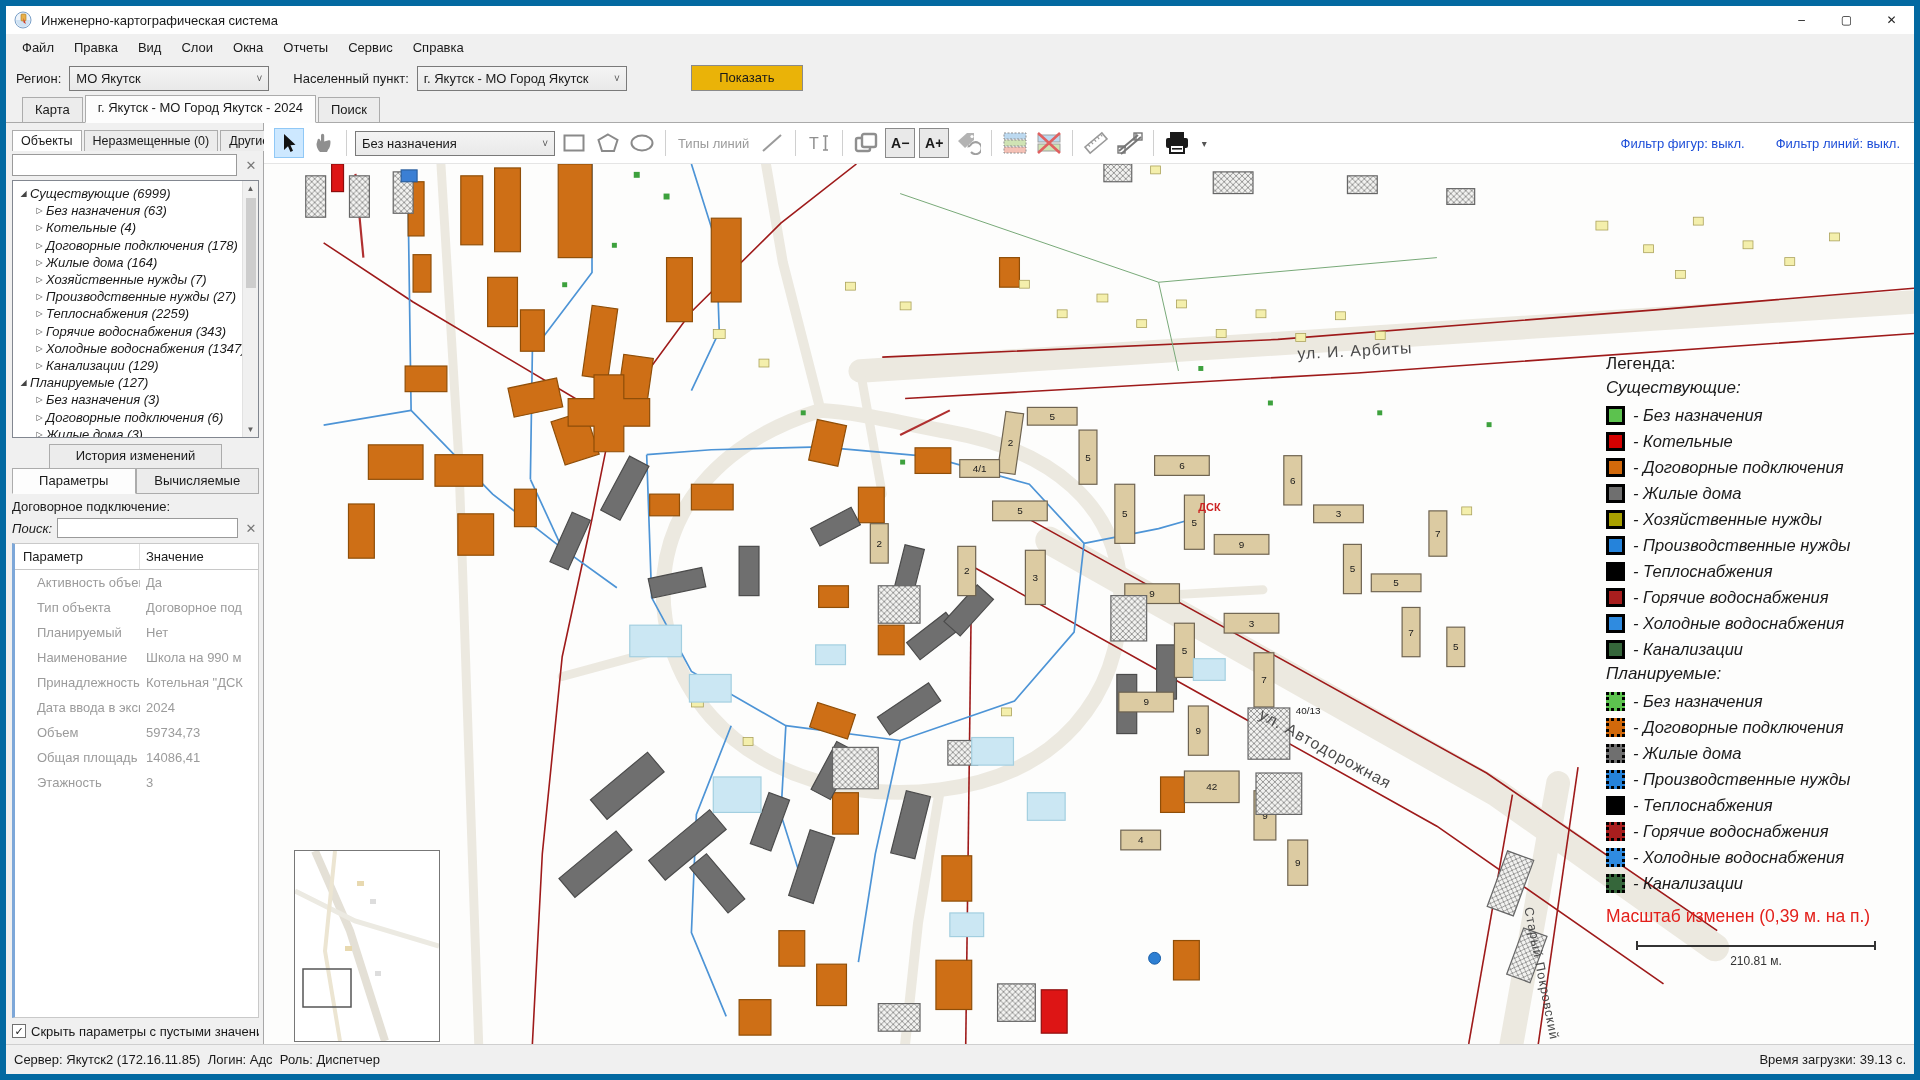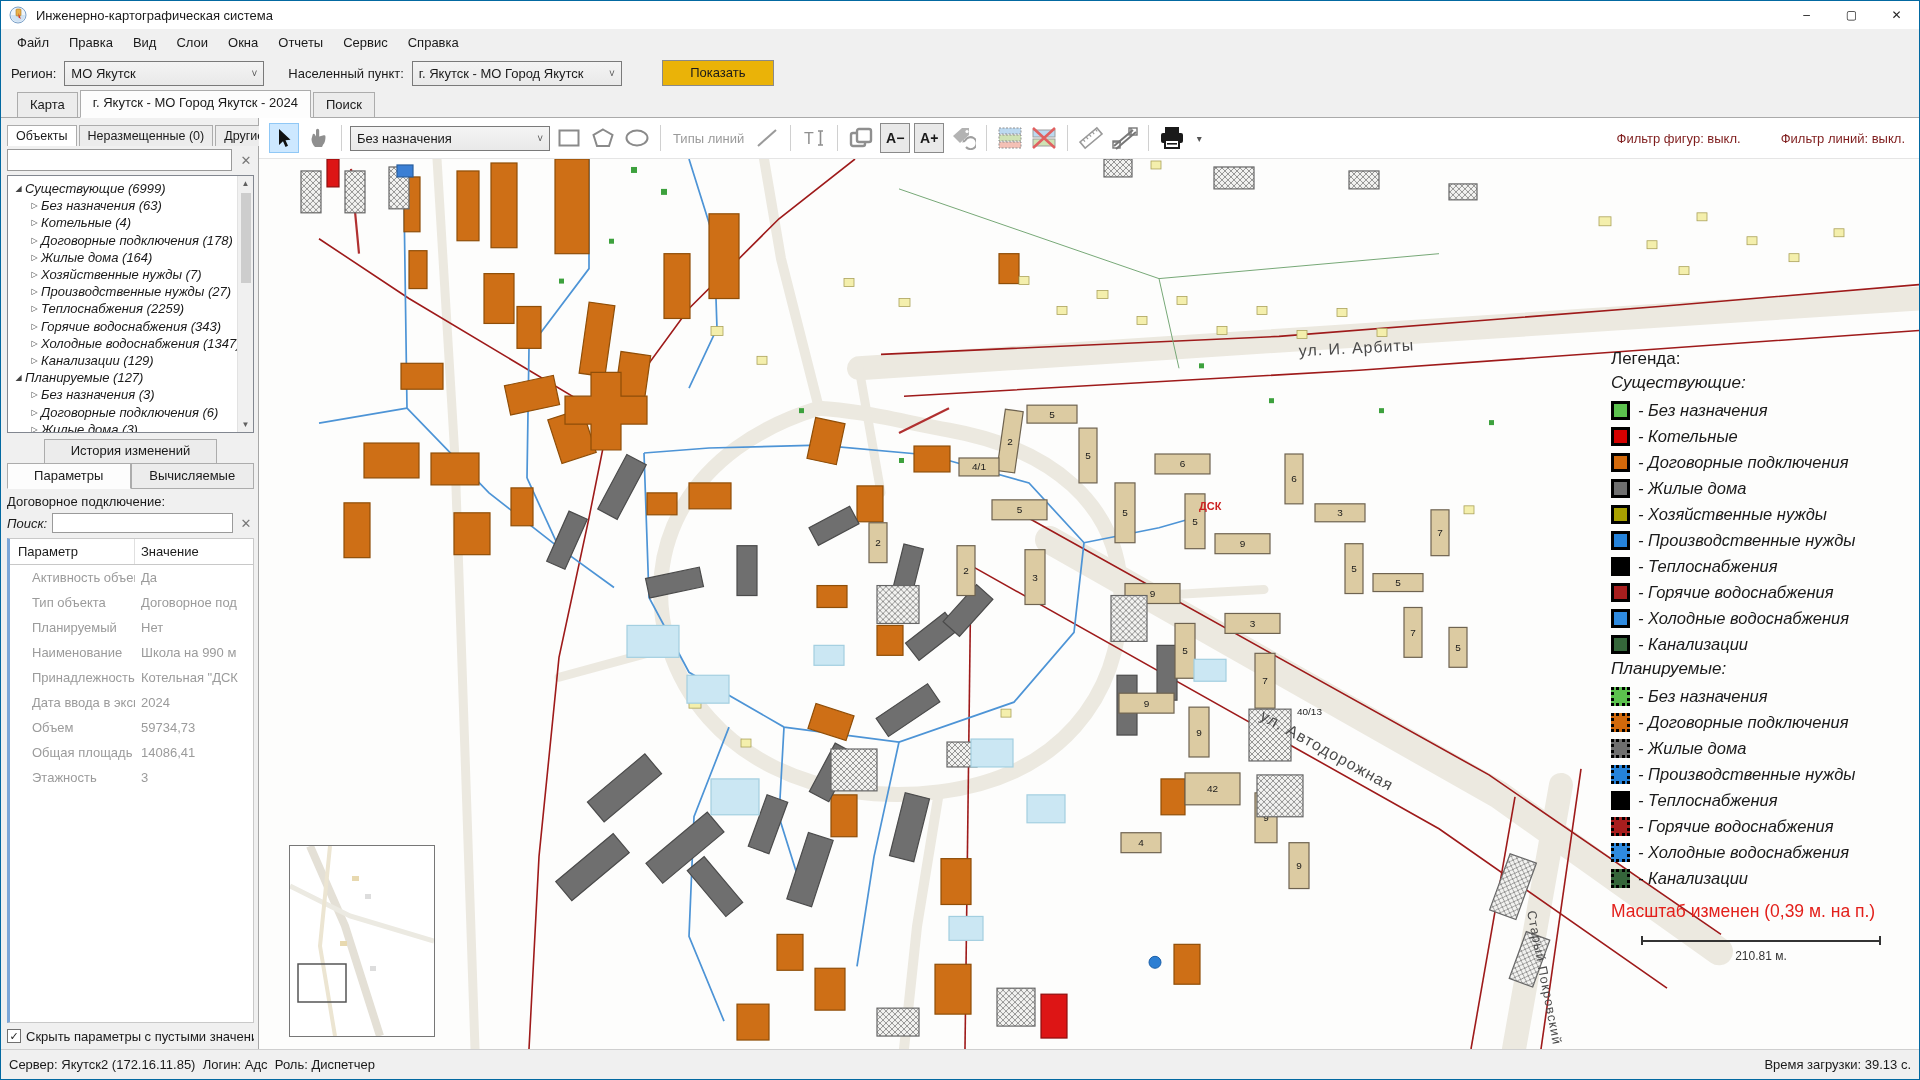--- a/index.html
+++ b/index.html
@@ -1,37 +1,37 @@
 <!DOCTYPE html>
 <html><head>
 <meta charset="utf-8">
 <style>
   * { margin:0; padding:0; box-sizing:border-box; }
   html,body { width:1920px; height:1080px; overflow:hidden; }
   body { font-family:"Liberation Sans", sans-serif; font-size:13px; color:#1a1a1a; background:#999; }
-  .window { width:1920px; height:1080px; background:#f0f0f0; border:1px solid #0369a1; display:flex; flex-direction:column; }
+  .window { width:1920px; height:1080px; background:#f0f0f0; border:6px solid #0369a1; display:flex; flex-direction:column; }
 
   
   .titlebar { height:28px; background:#fff; display:flex; align-items:center; padding-left:8px; flex:0 0 auto; }
   .app-icon { width:18px; height:18px; margin-right:9px; flex:0 0 auto; }
   .title-text { font-size:13px; color:#1a1a1a; }
   .win-controls { margin-left:auto; display:flex; height:100%; }
   .win-btn { width:45px; height:100%; display:flex; align-items:center; justify-content:center; font-size:12px; color:#222; cursor:default; }
 
   
   .menubar { height:27px; background:#f0f0f0; display:flex; align-items:center; padding-left:6px; flex:0 0 auto; }
   .menu-item { padding:4px 10px; font-size:13px; }
 
   
   .filterrow { height:34px; display:flex; align-items:center; padding-left:10px; gap:8px; flex:0 0 auto; }
   .combo { height:25px; background:linear-gradient(#f4f4f4,#e9e9e9); border:1px solid #7a7a7a; display:flex; align-items:center; padding:0 6px; position:relative; }
   .combo .val { flex:1; overflow:hidden; white-space:nowrap; }
   .combo .chev { color:#555; font-size:10px; margin-left:6px; }
   .combo.region { width:200px; }
-  .combo.settl { width:210px; margin-right:8px; }
+  .combo.settl { width:210px; margin-right:32px; }
   .btn-show { height:26px; width:112px; background:#eab308; border:1px solid #8a8a8a; font-size:13px; margin-left:24px; text-align:center; line-height:24px; }
 
   
   .maintabs { height:28px; display:flex; align-items:flex-end; padding-left:16px; border-bottom:1px solid #aaa; flex:0 0 auto; background:#f0f0f0; }
   .mtab { padding:4px 12px; border:1px solid #acacac; border-bottom:none; background:#ececec; margin-right:2px; height:25px; white-space:nowrap; }
   .mtab.active { background:#fdfdfd; height:28px; margin-bottom:-1px; border-bottom:1px solid #fdfdfd; font-size:13px; }
 
   .content { flex:1; display:flex; min-height:0; }
 
   
@@ -70,21 +70,21 @@
 
   
   .mapcol { flex:1; display:flex; flex-direction:column; min-width:0; }
   .maptoolbar { height:40px; background:#fff; display:flex; align-items:center; padding-left:10px; gap:4px; flex:0 0 auto; }
   .tbtn { width:30px; height:30px; display:flex; align-items:center; justify-content:center; border:1px solid transparent; }
   .tbtn.sel { background:#cde8ff; border-color:#90c8f6; }
   .tbtn.framed { border:1px solid #8a8a8a; background:#e9e9e9; font-weight:bold; font-size:14px; }
   .tsep { width:1px; height:26px; background:#d0d0d0; margin:0 4px; }
   .tcombo { width:200px; }
   .graylbl { color:#9a9a9a; margin:0 4px; }
-  .filterstatus { margin-left:auto; margin-right:14px; display:flex; gap:40px; color:#7f1d1d;align-items:center; }
+  .filterstatus { margin-left:auto; margin-right:14px; display:flex; gap:31px; color:#1d4ed8;align-items:center; }
   .mapview { flex:1; position:relative; background:#fdfdfc; overflow:hidden; border-top:1px solid #e5e5e5; }
   .mapview svg.mainmap { position:absolute; inset:0; width:100%; height:100%; }
 
   
   .legend { position:absolute; top:190px; right:8px; width:300px; }
   .legend .ltitle { font-size:17px; margin-bottom:4px; }
   .legend .gtitle { font-size:17px; font-style:italic; margin:2px 0 4px 0; }
   .litem { display:flex; align-items:center; height:26px; gap:8px; }
   .swatch { width:19px; height:19px; border:3px solid #000; flex:0 0 auto; }
   .swatch.dotted { border-style:dotted; }

